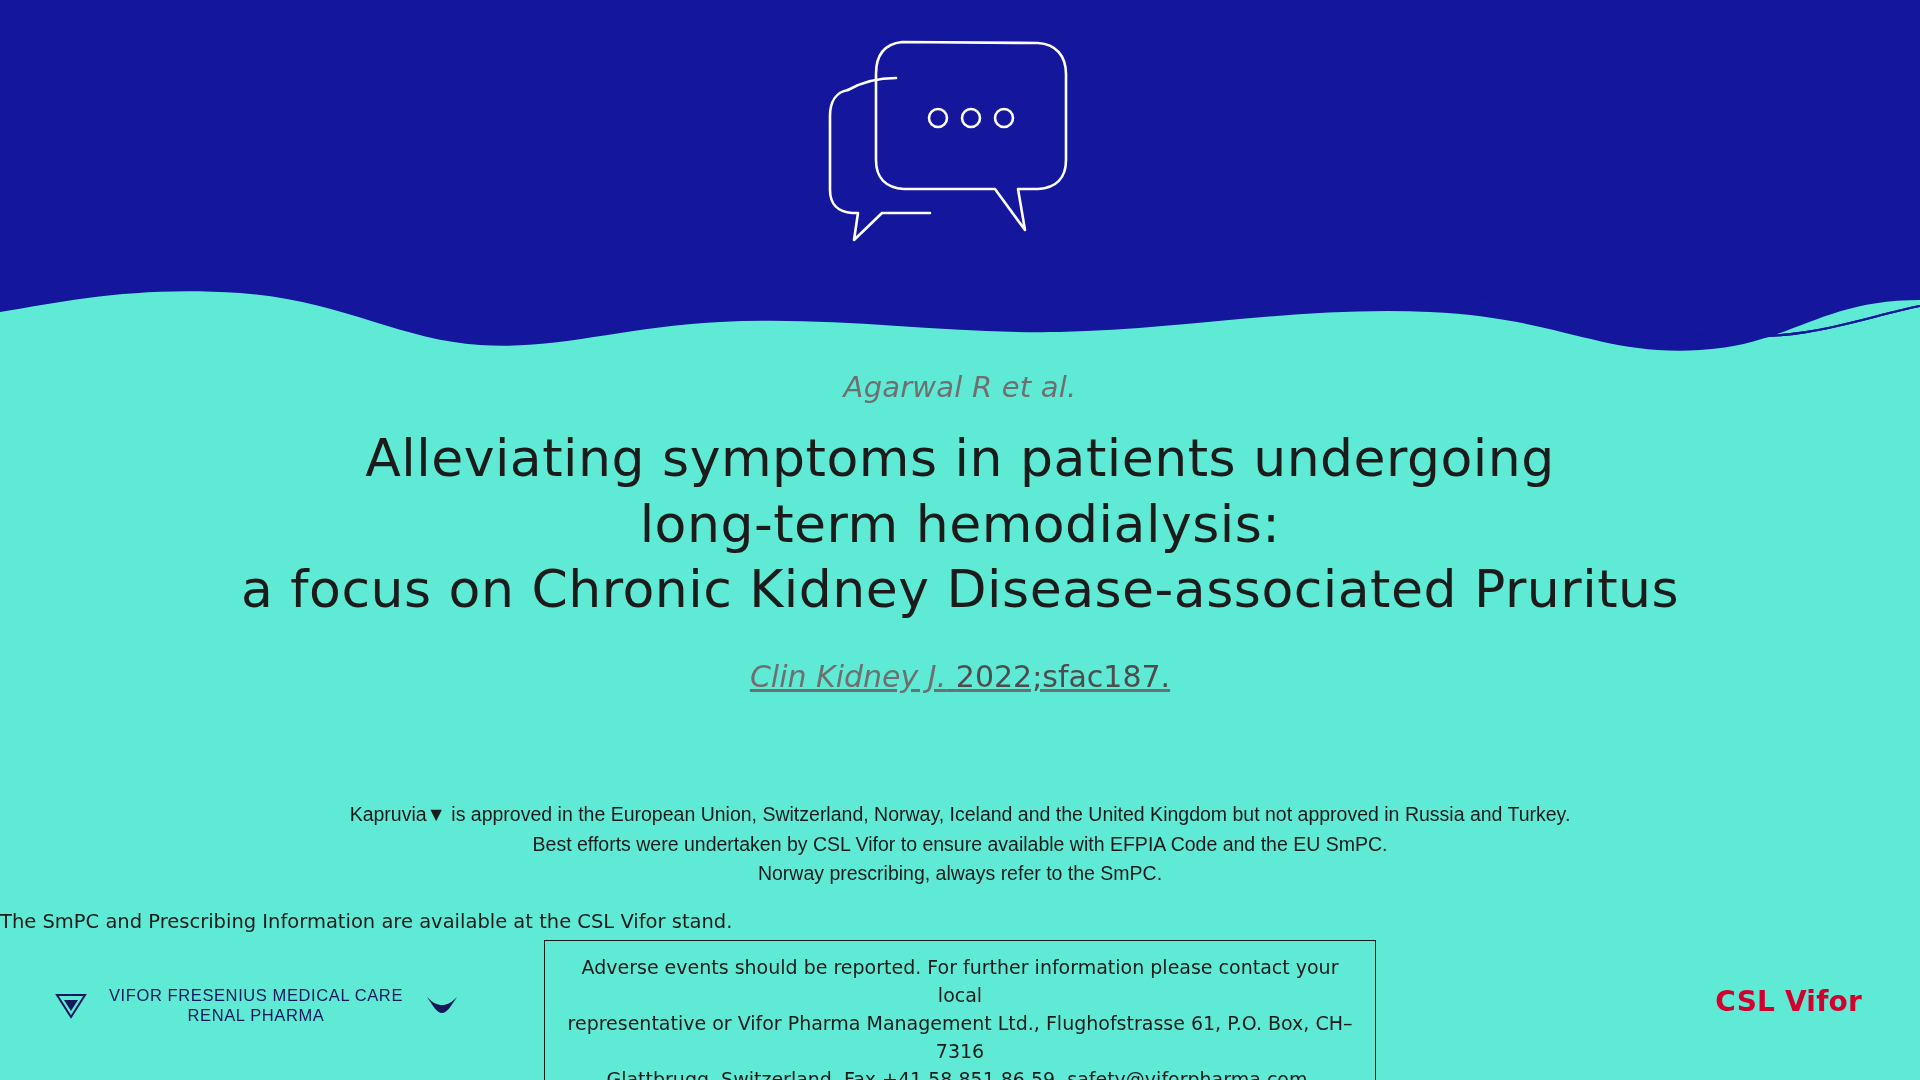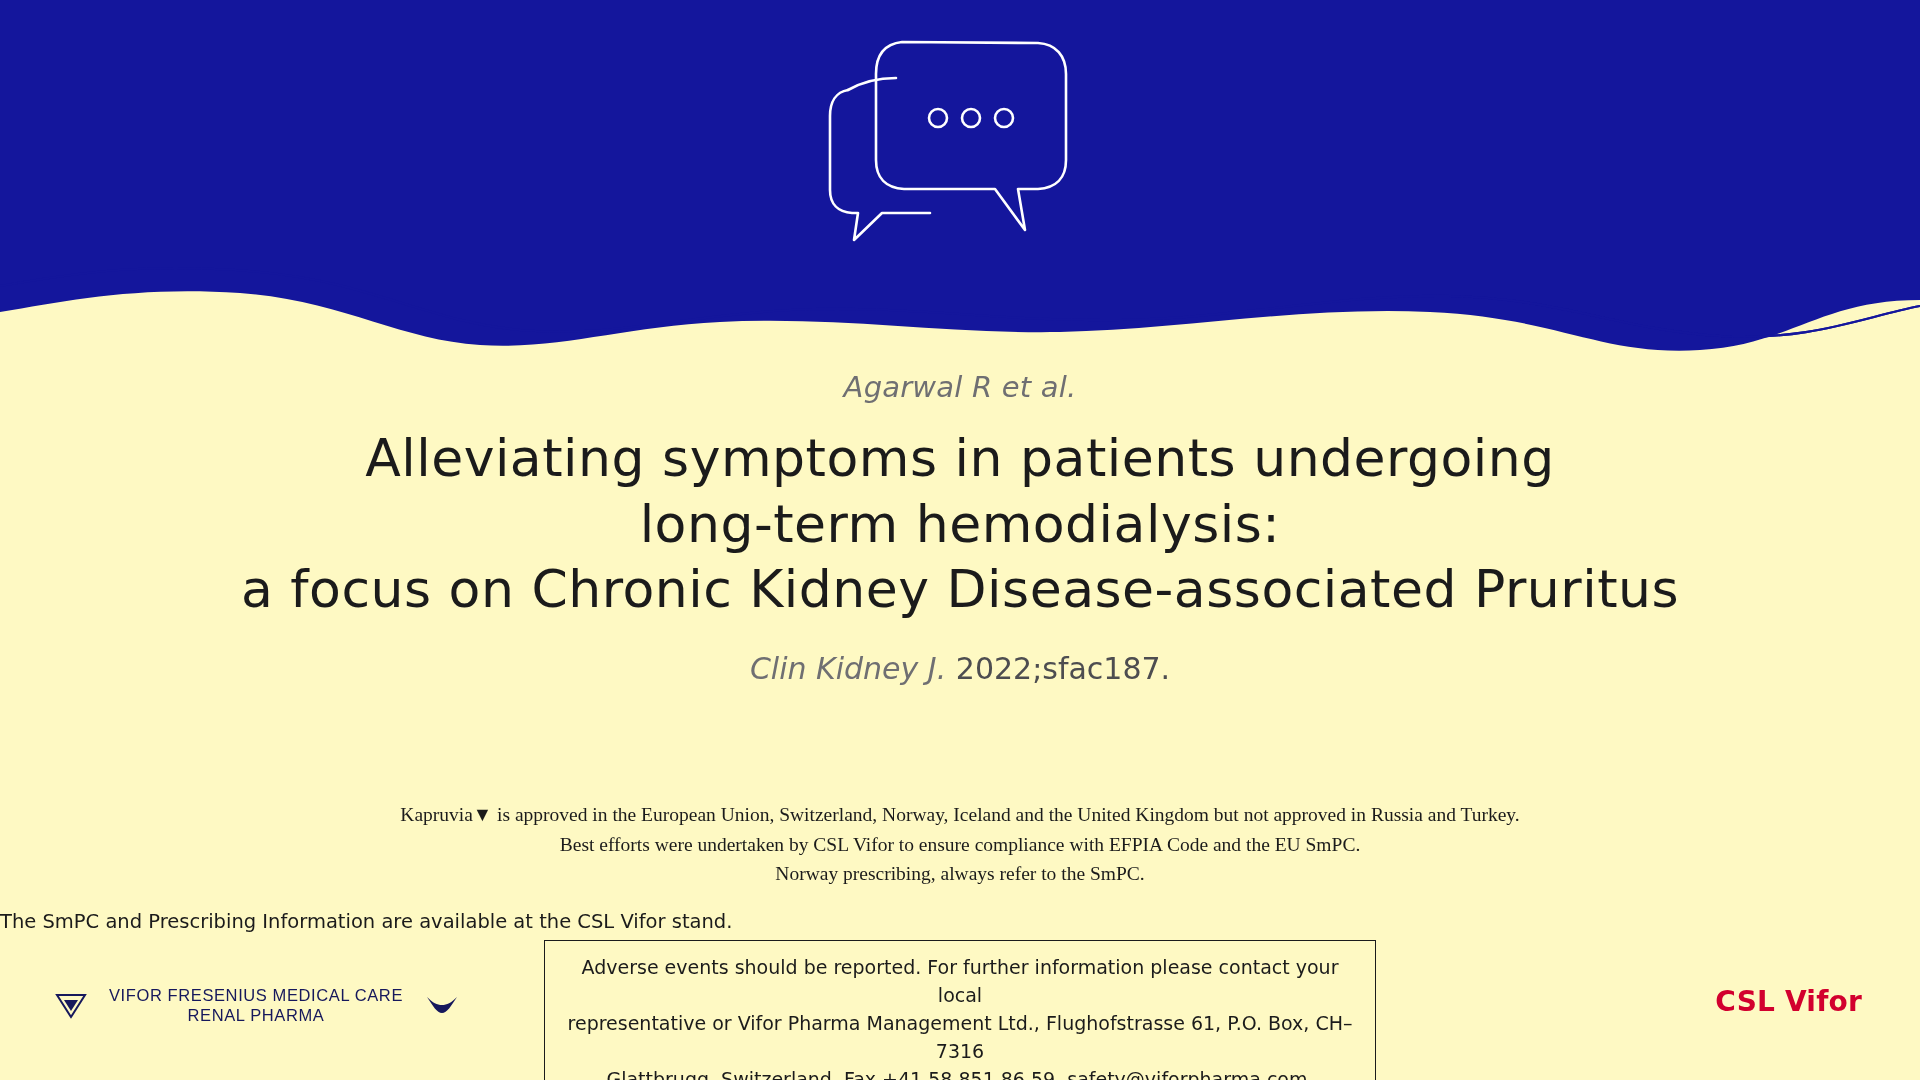--- a/index.html
+++ b/index.html
@@ -9,21 +9,21 @@
     height: 1080px;
     overflow: hidden;
     background: #f4f4f2;
     font-family: "Liberation Sans", sans-serif;
   }
 
   .slide {
     position: relative;
     width: 1920px;
     height: 1080px;
-    background: #fef9c3;
+    background: #5eead4;
     overflow: hidden;
   }
 
   
   .banner {
     position: absolute;
     top: 0;
     left: 0;
     width: 1920px;
     height: 400px;
@@ -70,45 +70,46 @@
     line-height: 1.26;
     color: #1b1b1b;
     font-weight: 400;
     margin: 0;
     padding: 0 90px;
     letter-spacing: 0.5px;
   }
   .title .ln { display: block; }
 
   .journal {
-    margin-top: 28px;
+    margin-top: 36px;
     font-size: 30px;
     color: #6f6f72;
     font-family: "DejaVu Sans", sans-serif;
+    text-decoration: underline;
   }
   .journal .jn {
     font-style: italic;
     color: #6f6f72;
   }
   .journal .jv {
     font-style: normal;
     color: #4d4d50;
   }
 
   
   .disclaimer {
     position: absolute;
     top: 800px;
     left: 0;
     width: 1920px;
     text-align: center;
     color: #1b1b1b;
     font-size: 19.5px;
     line-height: 1.52;
-    font-family: Liberation Serif, serif;
+    font-family: Liberation Sans, sans-serif;
   }
   .disclaimer .l { display: block; }
 
   .smpc-line {
     position: absolute;
     top: 910px;
     left: 0;
     width: 1920px;
     text-align: left;
     color: #1b1b1b;
@@ -212,21 +213,21 @@
       <span class="ln">a focus on Chronic Kidney Disease-associated Pruritus</span>
     </div>
     <div class="journal">
       <span class="jn">Clin Kidney J.</span>
       <span class="jv">2022;sfac187.</span>
     </div>
   </div>
 
   <div class="disclaimer">
     <span class="l">Kapruvia▼ is approved in the European Union, Switzerland, Norway, Iceland and the United Kingdom but not approved in Russia and Turkey.</span>
-    <span class="l">Best efforts were undertaken by CSL Vifor to ensure compliance with EFPIA Code and the EU SmPC.</span>
+    <span class="l">Best efforts were undertaken by CSL Vifor to ensure available with EFPIA Code and the EU SmPC.</span>
     <span class="l">Norway prescribing, always refer to the SmPC.</span>
   </div>
 
   <div class="smpc-line">The SmPC and Prescribing Information are available at the CSL Vifor stand.</div>
 
   <div class="ae-box">
     <span class="l">Adverse events should be reported. For further information please contact your local</span>
     <span class="l">representative or Vifor Pharma Management Ltd., Flughofstrasse 61, P.O. Box, CH–7316</span>
     <span class="l">Glattbrugg, Switzerland, Fax +41 58 851 86 59, safety@viforpharma.com.</span>
   </div>

